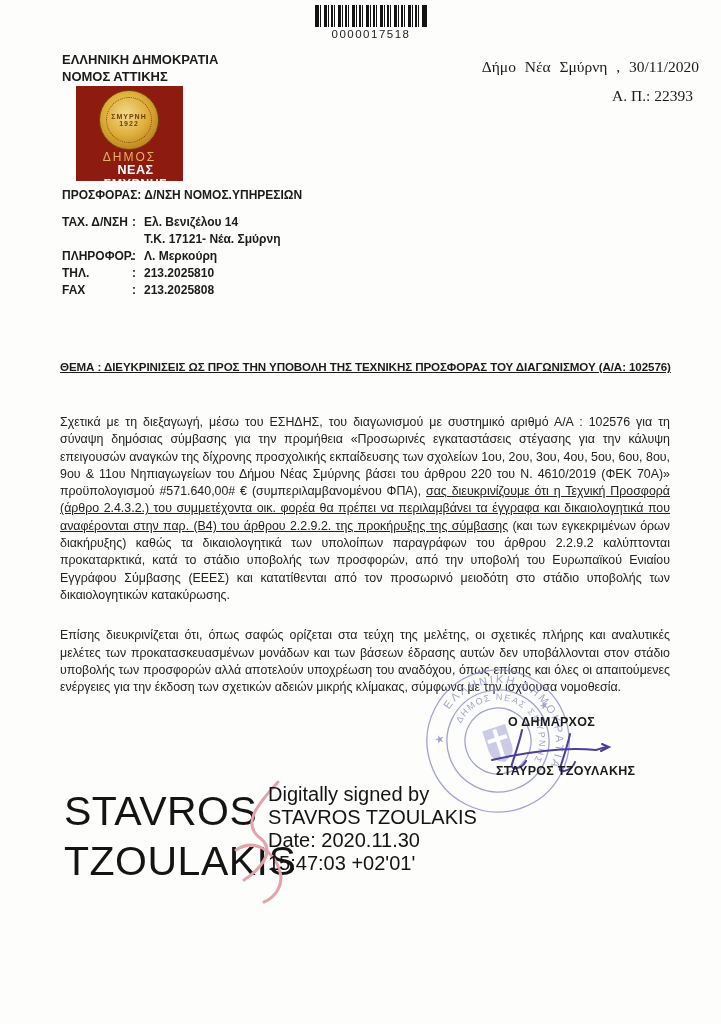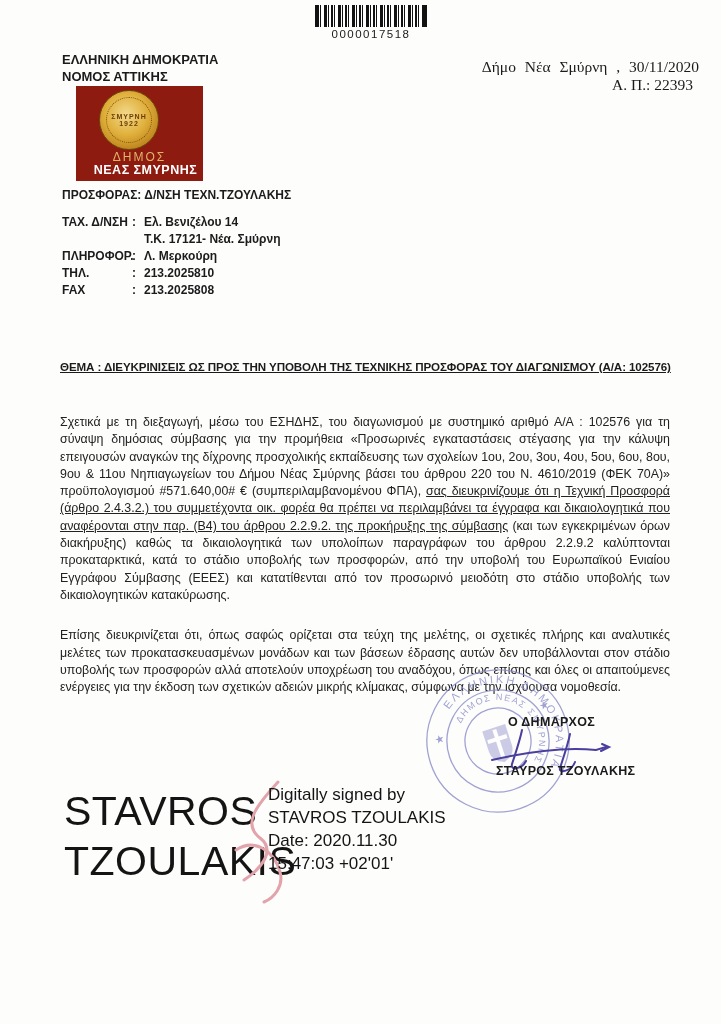--- a/index.html
+++ b/index.html
@@ -20,37 +20,37 @@
       #121212 7px,#121212 10px,#fff 10px,#fff 11px,
       #121212 11px,#121212 12.5px,#fff 12.5px,#fff 14px);
     border-left:2px solid #121212; border-right:2px solid #121212;
   }
   .barcode-digits { font-size:11.5px; letter-spacing:1.5px; color:#1b1b1b; margin-top:1px; }
 
   
   .hdr-country { position:absolute; left:62px; top:52px; font-weight:bold; font-size:13px; }
   .hdr-prefecture { position:absolute; left:62px; top:69px; font-weight:bold; font-size:13px; }
 
-  .logo { position:absolute; left:76px; top:86px; width:127px; height:95px; background:#8e1b10; text-align:center; }
+  .logo { position:absolute; left:76px; top:86px; width:107px; height:95px; background:#8e1b10; text-align:center; }
   .logo-coin {
     position:absolute; left:23px; top:4px; width:60px; height:60px; border-radius:50%;
     background:radial-gradient(circle at 45% 40%, #f3d98c 0%, #dfaf3a 45%, #b97f1a 80%, #8a5a10 100%);
     border:1px solid #6e4a0c;
   }
   .logo-coin-inner {
     position:absolute; left:6px; top:6px; width:46px; height:46px; border-radius:50%;
     border:1px dotted #7a4f0d; color:#6d3c08; font-size:7px; font-weight:bold;
     display:flex; align-items:center; justify-content:center; letter-spacing:1px;
   }
   .logo-dimos { position:absolute; left:0; right:0; top:64px; color:#e0b468; font-size:12px; letter-spacing:2px; }
   .logo-neas { position:absolute; left:12px; right:0; top:77px; color:#ffffff; font-weight:bold; font-size:12.5px; letter-spacing:0.5px; }
 
   
   .hdr-date { position:absolute; right:22px; top:58px; font-family:"Liberation Serif","DejaVu Serif",serif; font-size:15.5px; word-spacing:5px; }
-  .hdr-protocol { position:absolute; right:28px; top:76px; font-family:"Liberation Serif","DejaVu Serif",serif; font-size:15.5px; }
+  .hdr-protocol { position:absolute; right:28px; top:87px; font-family:"Liberation Serif","DejaVu Serif",serif; font-size:15.5px; }
 
   
   .service-line { position:absolute; left:62px; top:188px; font-weight:bold; font-size:12px; }
   .contact { position:absolute; left:62px; top:214px; font-weight:bold; font-size:12px; }
   .contact-row { display:flex; height:17px; line-height:17px; }
   .contact-label { width:70px; }
   .contact-sep { width:12px; }
   .contact-value { white-space:nowrap; }
 
   
@@ -67,21 +67,21 @@
 
   
   .stamp { position:absolute; left:420px; top:663px; width:156px; height:156px; opacity:0.8; }
   .mayor-title { position:absolute; left:508px; top:715px; font-weight:bold; font-size:12.5px; letter-spacing:0.3px; }
   .scribble { position:absolute; left:488px; top:726px; width:130px; height:48px; }
   .mayor-name { position:absolute; left:496px; top:764px; font-weight:bold; font-size:12.5px; letter-spacing:0.3px; }
 
   
   .dsig-name { position:absolute; left:64px; top:786px; font-size:41px; line-height:50px; font-weight:400; color:#141414; letter-spacing:0.5px; }
   .dsig-flourish { position:absolute; left:226px; top:776px; width:80px; height:130px; }
-  .dsig-details { position:absolute; left:268px; top:783px; font-size:17px; line-height:23px; color:#141414; }
+  .dsig-details { position:absolute; left:268px; top:783px; font-size:20px; line-height:23px; color:#141414; }
 </style>
 </head>
 <body>
 
 <div class="page">
 
   <div class="barcode-block">
     <div class="barcode-bars"></div>
     <div class="barcode-digits">0000017518</div>
   </div>
@@ -95,21 +95,21 @@
     </div>
     <div class="logo-dimos">ΔΗΜΟΣ</div>
     <div class="logo-neas">ΝΕΑΣ ΣΜΥΡΝΗΣ</div>
   </div>
 
   <div class="hdr-date">Δήμο Νέα Σμύρνη , 30/11/2020</div>
   <div class="hdr-protocol">Α. Π.: 22393</div>
 
   <div class="service-line">
     <span>ΠΡΟΣΦΟΡΑΣ:</span>
-    <span>Δ/ΝΣΗ ΤΕΧΝ.ΤΖΟΥΛΑΚΗΣ</span>
+    <span>Δ/ΝΣΗ ΝΟΜΟΣ.ΥΠΗΡΕΣΙΩΝ</span>
   </div>
 
   <div class="contact">
     <div class="contact-row">
       <span class="contact-label">ΤΑΧ. Δ/ΝΣΗ</span>
       <span class="contact-sep">:</span>
       <span class="contact-value">Ελ. Βενιζέλου 14</span>
     </div>
     <div class="contact-row">
       <span class="contact-label"></span>

